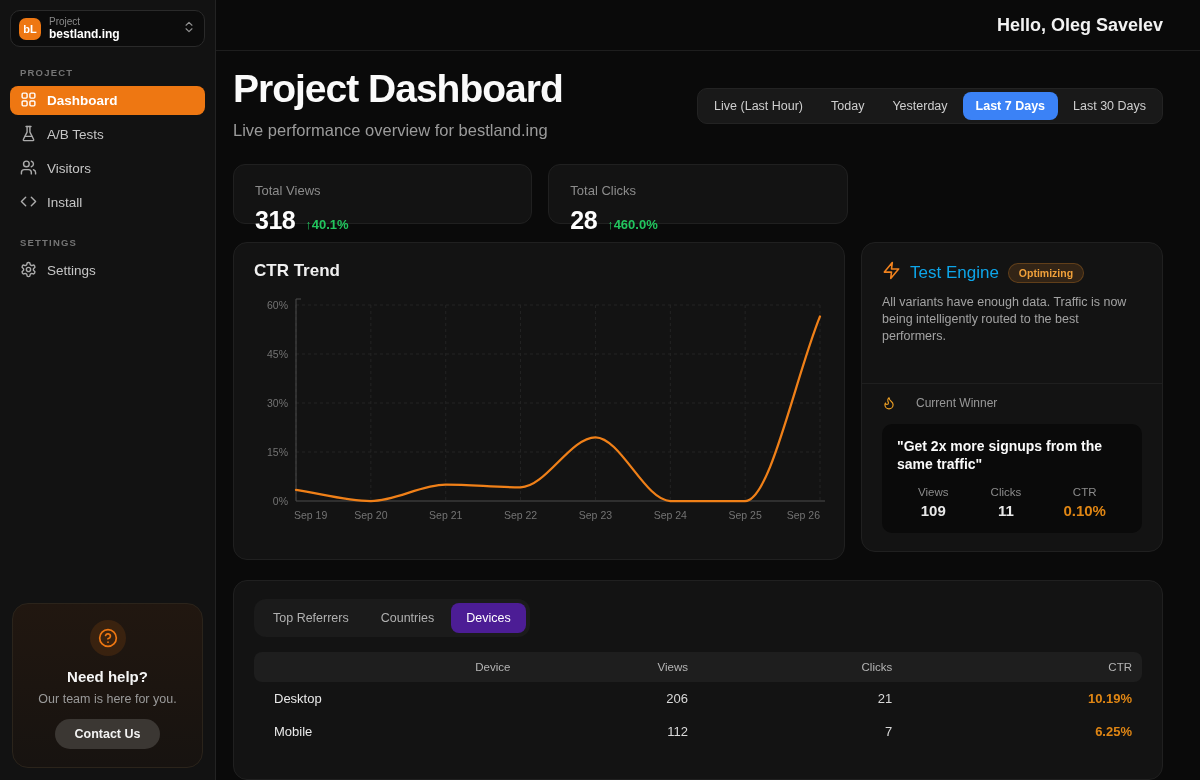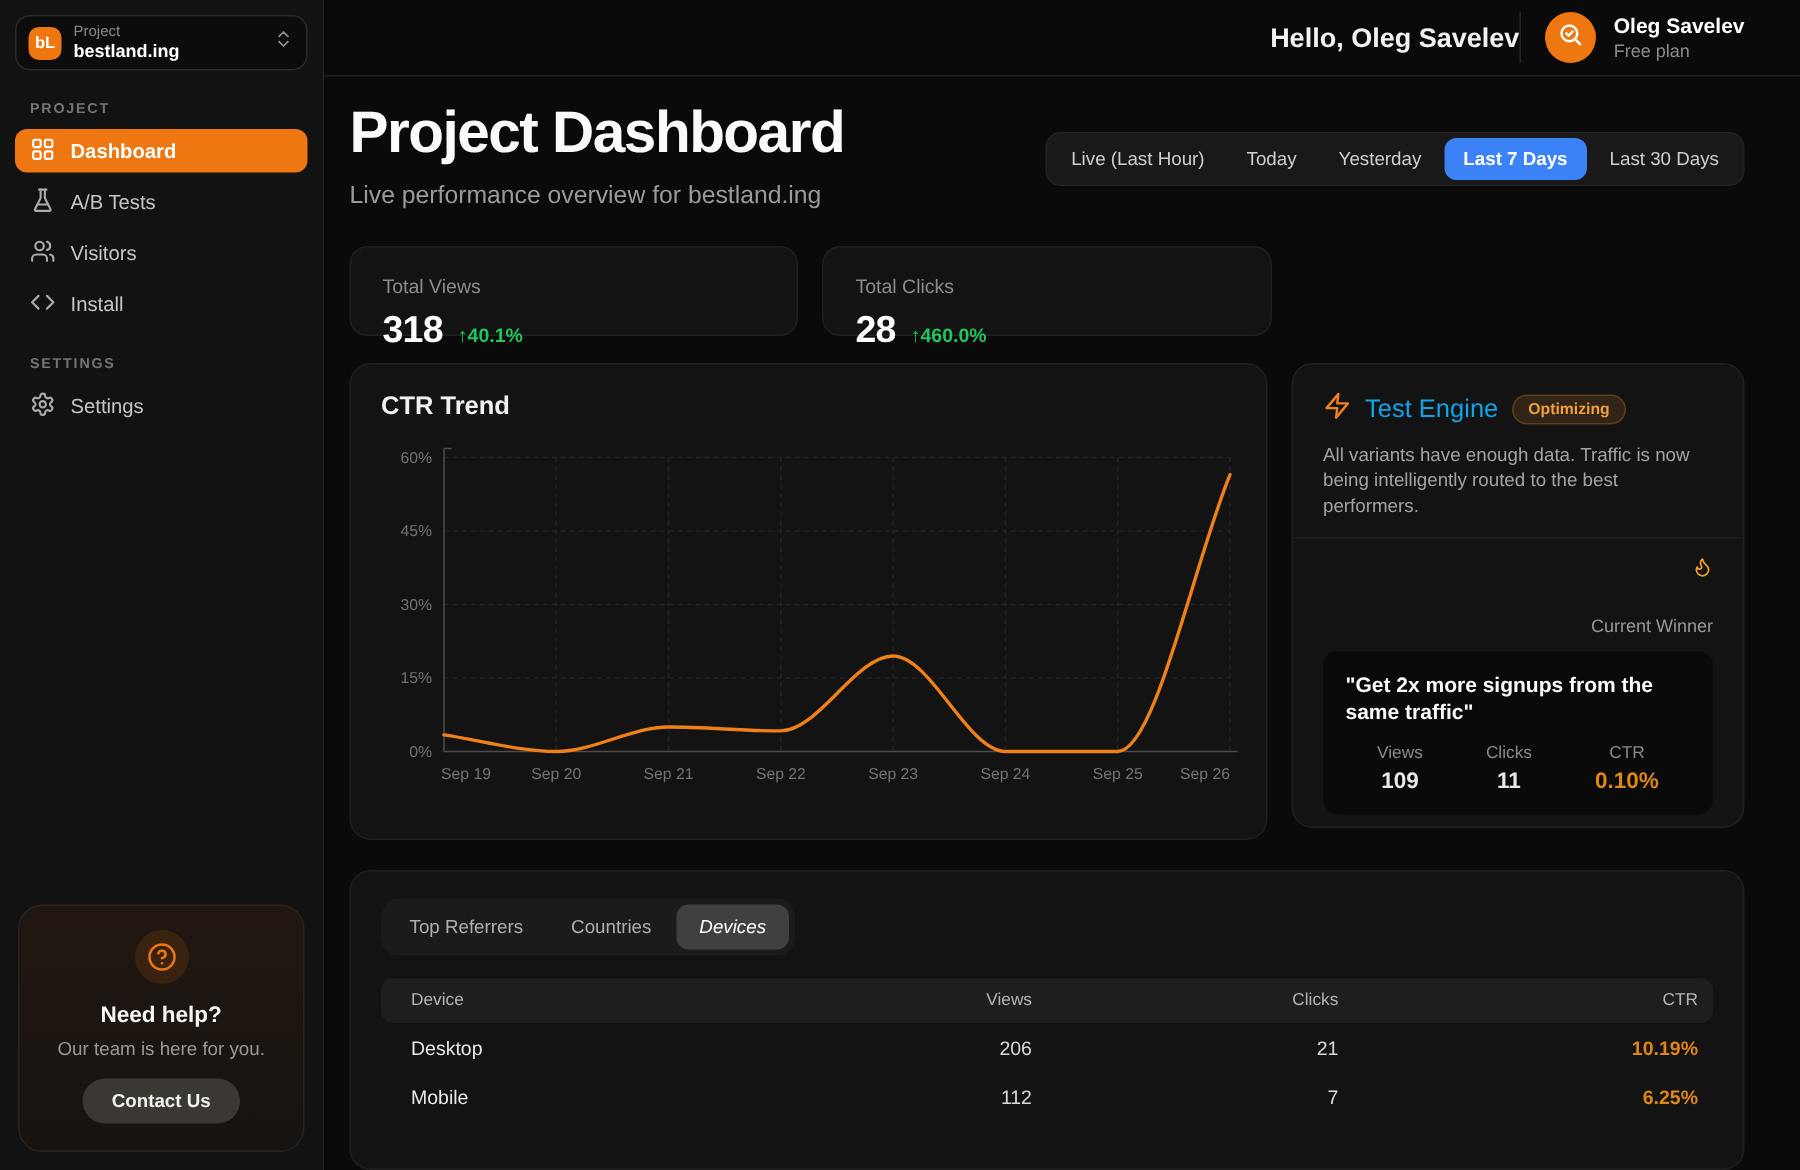--- a/index.html
+++ b/index.html
@@ -109,45 +109,45 @@
   .engine-head { display:flex; align-items:center; gap:9px; }
   .engine-title { font-size:17px; font-weight:normal; color:#0ea5e9; }
   .engine-badge {
     font-size:10.5px; font-weight:bold; color:#f0a03a;
     background:rgba(240,145,40,0.14); border:1px solid rgba(240,145,40,0.25);
     border-radius:999px; padding:3px 10px;
   }
   .engine-desc { font-size:12.5px; color:#a3a3a3; line-height:1.35; margin-top:10px; }
   .engine-spacer { flex:1; }
   .engine-divider { border-top:1px solid #1f1f1f; margin:12px -20px 12px; }
-  .winner-row { display:flex; align-items:flex-end; gap:20px; margin-bottom:10px;flex-direction:column; }
+  .winner-row { display:flex; align-items:flex-start; gap:20px; margin-bottom:10px; }
   .winner-label { font-size:12px; color:#989898; }
   .winner-card { background:#0a0a0a; border-radius:10px; padding:13px 15px 14px; }
   .winner-quote { font-size:14px; font-weight:bold; color:#fafafa; line-height:1.3; }
   .winner-metrics { display:flex; justify-content:space-around; margin-top:13px; text-align:center; }
   .metric-label { font-size:11.5px; color:#8b8b8b; }
   .metric-value { font-size:15px; font-weight:bold; color:#e8e8e8; margin-top:4px; }
   .metric-value.highlight { color:#E08614; }
   
   .table-panel { margin-top:20px; min-height:200px; }
   .tabs-group {
     display:inline-flex; gap:2px; background:#1b1b1b; border-radius:12px; padding:4px;
   }
   .tab-btn {
     background:transparent; border:none; color:#b0b0b0; font-family:inherit;
     font-size:12.5px; padding:8px 15px; border-radius:8px; cursor:pointer;
   }
-  .tab-btn.active { background:#404040; color:#fff;font-style:italic; }
+  .tab-btn.active { background:#4c1d95; color:#fff; }
   table { width:100%; border-collapse:collapse; margin-top:15px; }
   thead tr { background:#1e1e1e; }
   th {
     font-size:11.5px; font-weight:normal; color:#b5b5b5; text-align:right;
     padding:8px 10px; height:30px;
   }
-  th:first-child { text-align:left; padding-left:20px; border-radius:8px 0 0 8px; }
+  th:first-child { text-align:right; padding-left:20px; border-radius:8px 0 0 8px; }
   th:last-child { padding-right:10px; border-radius:0 8px 8px 0; }
   td { font-size:13px; color:#d9d9d9; text-align:right; padding:9px 10px; }
   td:first-child { text-align:left; padding-left:20px; color:#e9e9e9; }
   td.ctr-cell { color:#E08614; font-weight:bold; }
   col.c-device{width:30%} col.c-views{width:20%} col.c-clicks{width:23%} col.c-ctr{width:27%}
 </style>
 </head>
 <body>
 
 <aside class="sidebar">
@@ -234,36 +234,20 @@
     </div>
     <div class="help-title">Need help?</div>
     <div class="help-sub">Our team is here for you.</div>
     <button class="help-btn">Contact Us</button>
   </div>
 </aside>
 
 <div class="main">
   <div class="topbar">
     <div class="greeting">Hello, Oleg Savelev</div>
-    <div class="user-area">
-      <div class="topbar-divider"></div>
-      <div class="avatar">
-        <span>
-          <svg width="18" height="18" viewBox="0 0 24 24" fill="none" stroke="#fff" stroke-width="2.2" stroke-linecap="round" stroke-linejoin="round">
-              <circle cx="11" cy="11" r="7"></circle>
-              <path d="m20.5 20.5-3.8-3.8"></path>
-              <path d="m8.3 11 2 2 3.6-3.6"></path>
-            </svg>
-        </span>
-      </div>
-      <div>
-        <div class="user-name">Oleg Savelev</div>
-        <div class="user-plan">Free plan</div>
-      </div>
-    </div>
   </div>
 
   <div class="content">
     <div class="page-head">
       <div>
         <div class="page-title">Project Dashboard</div>
         <div class="page-sub">Live performance overview for bestland.ing</div>
       </div>
       <div class="filter-group">
         <button class="filter-btn">Live (Last Hour)</button>

